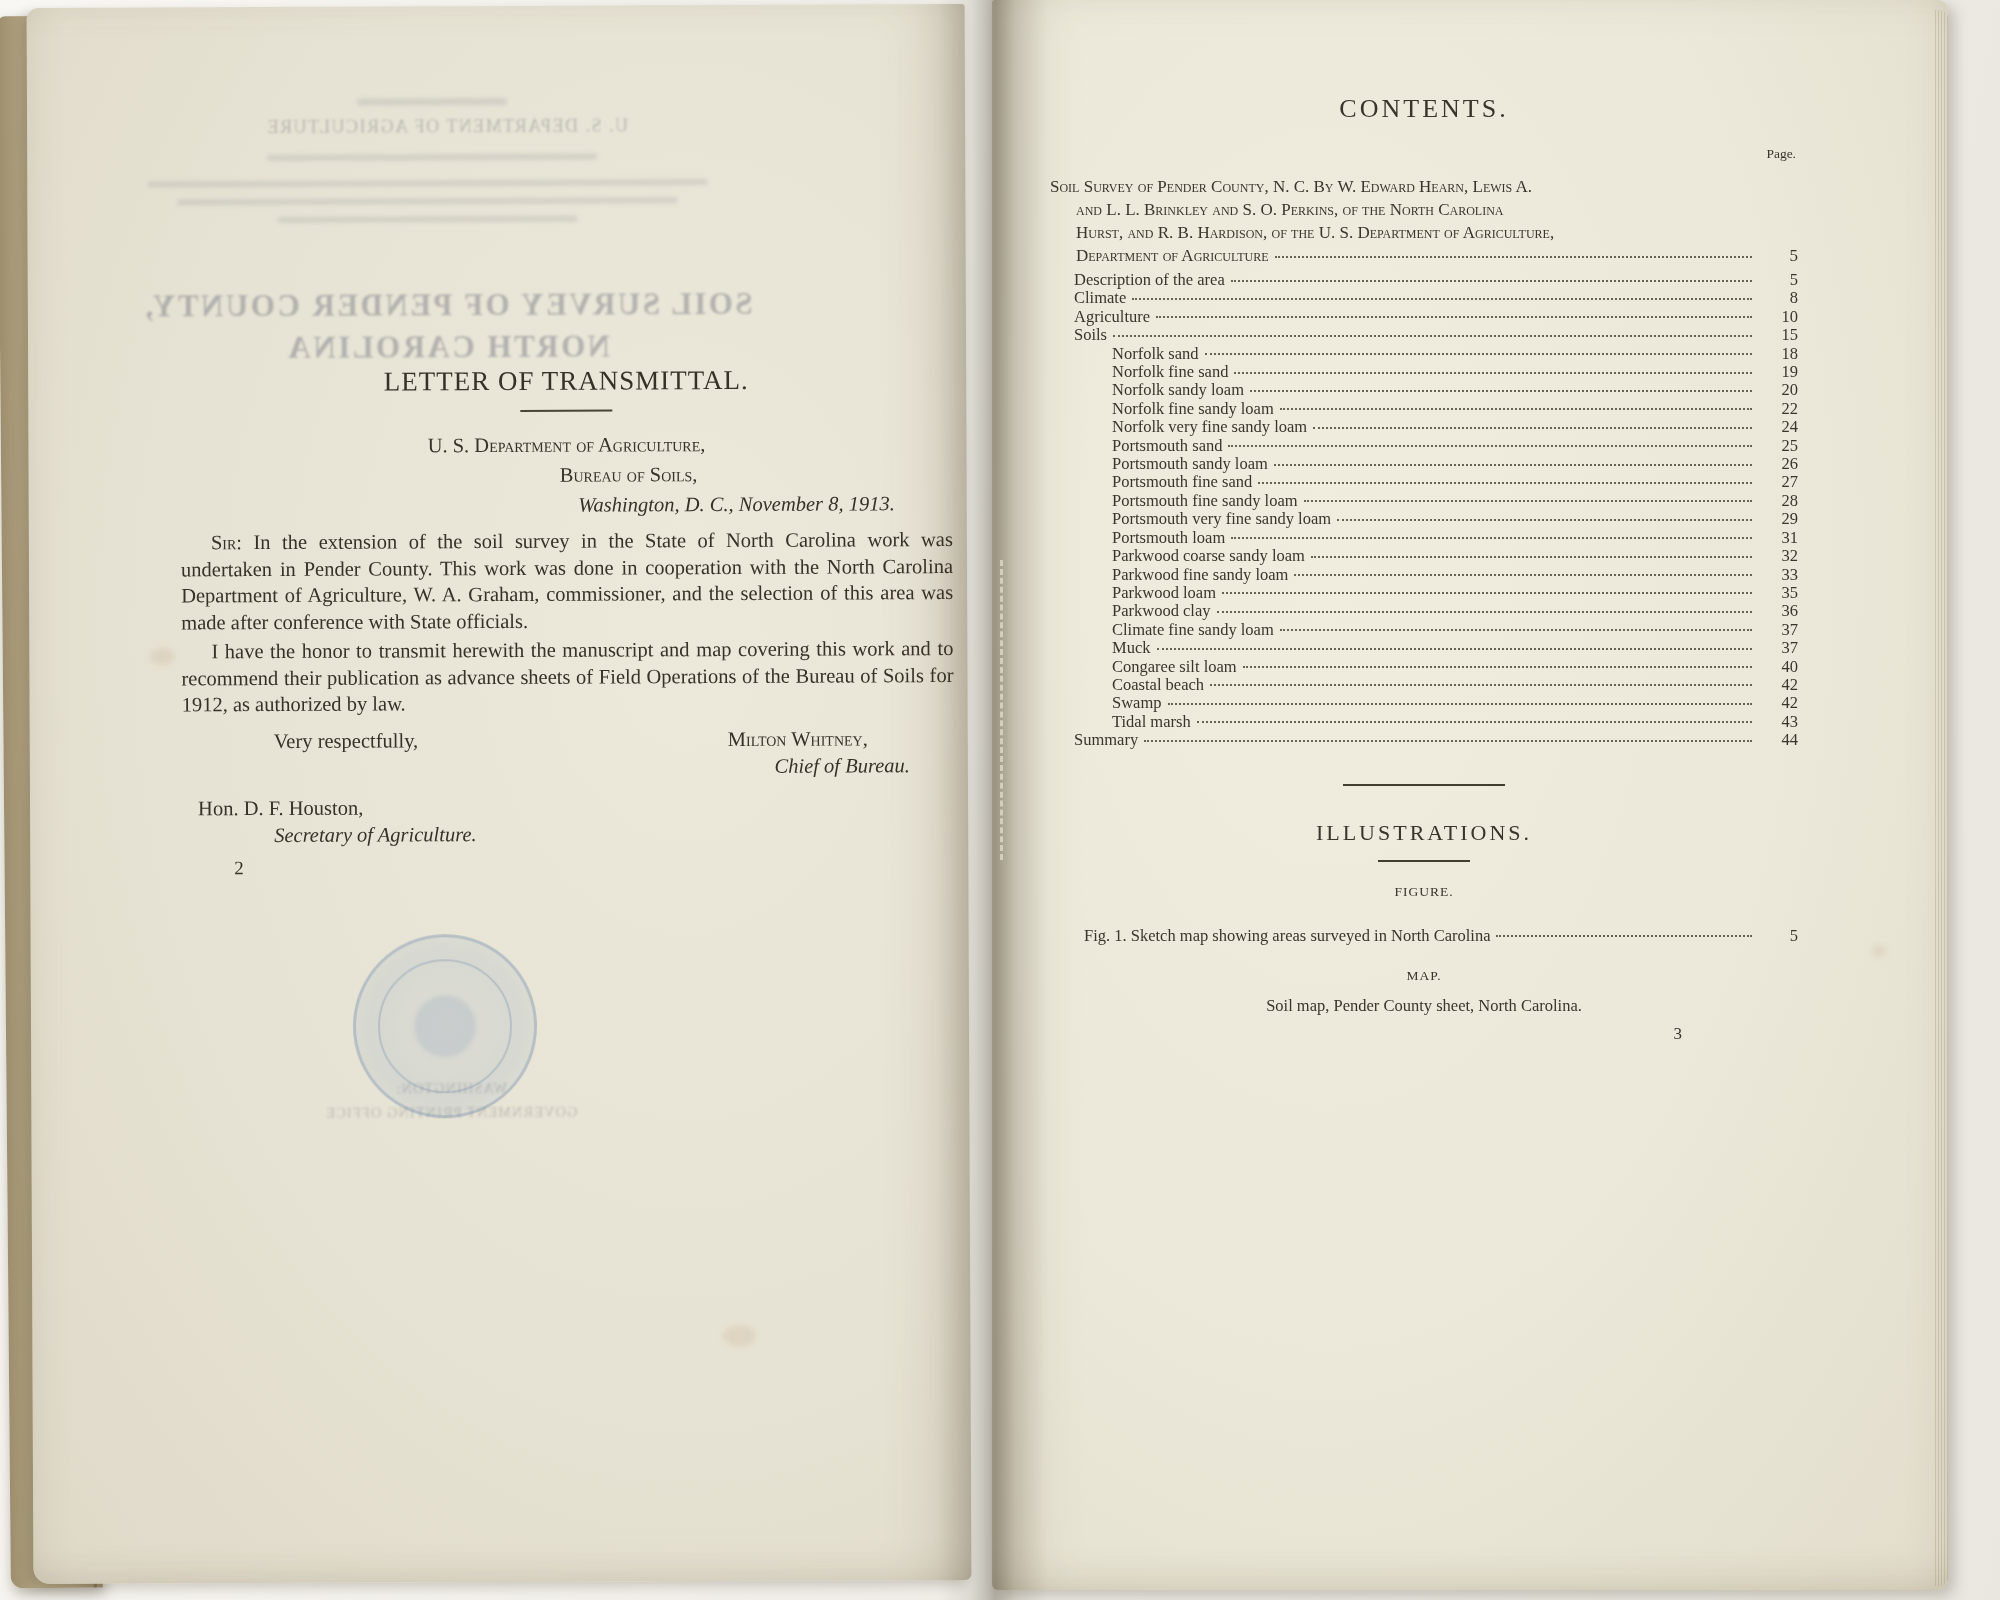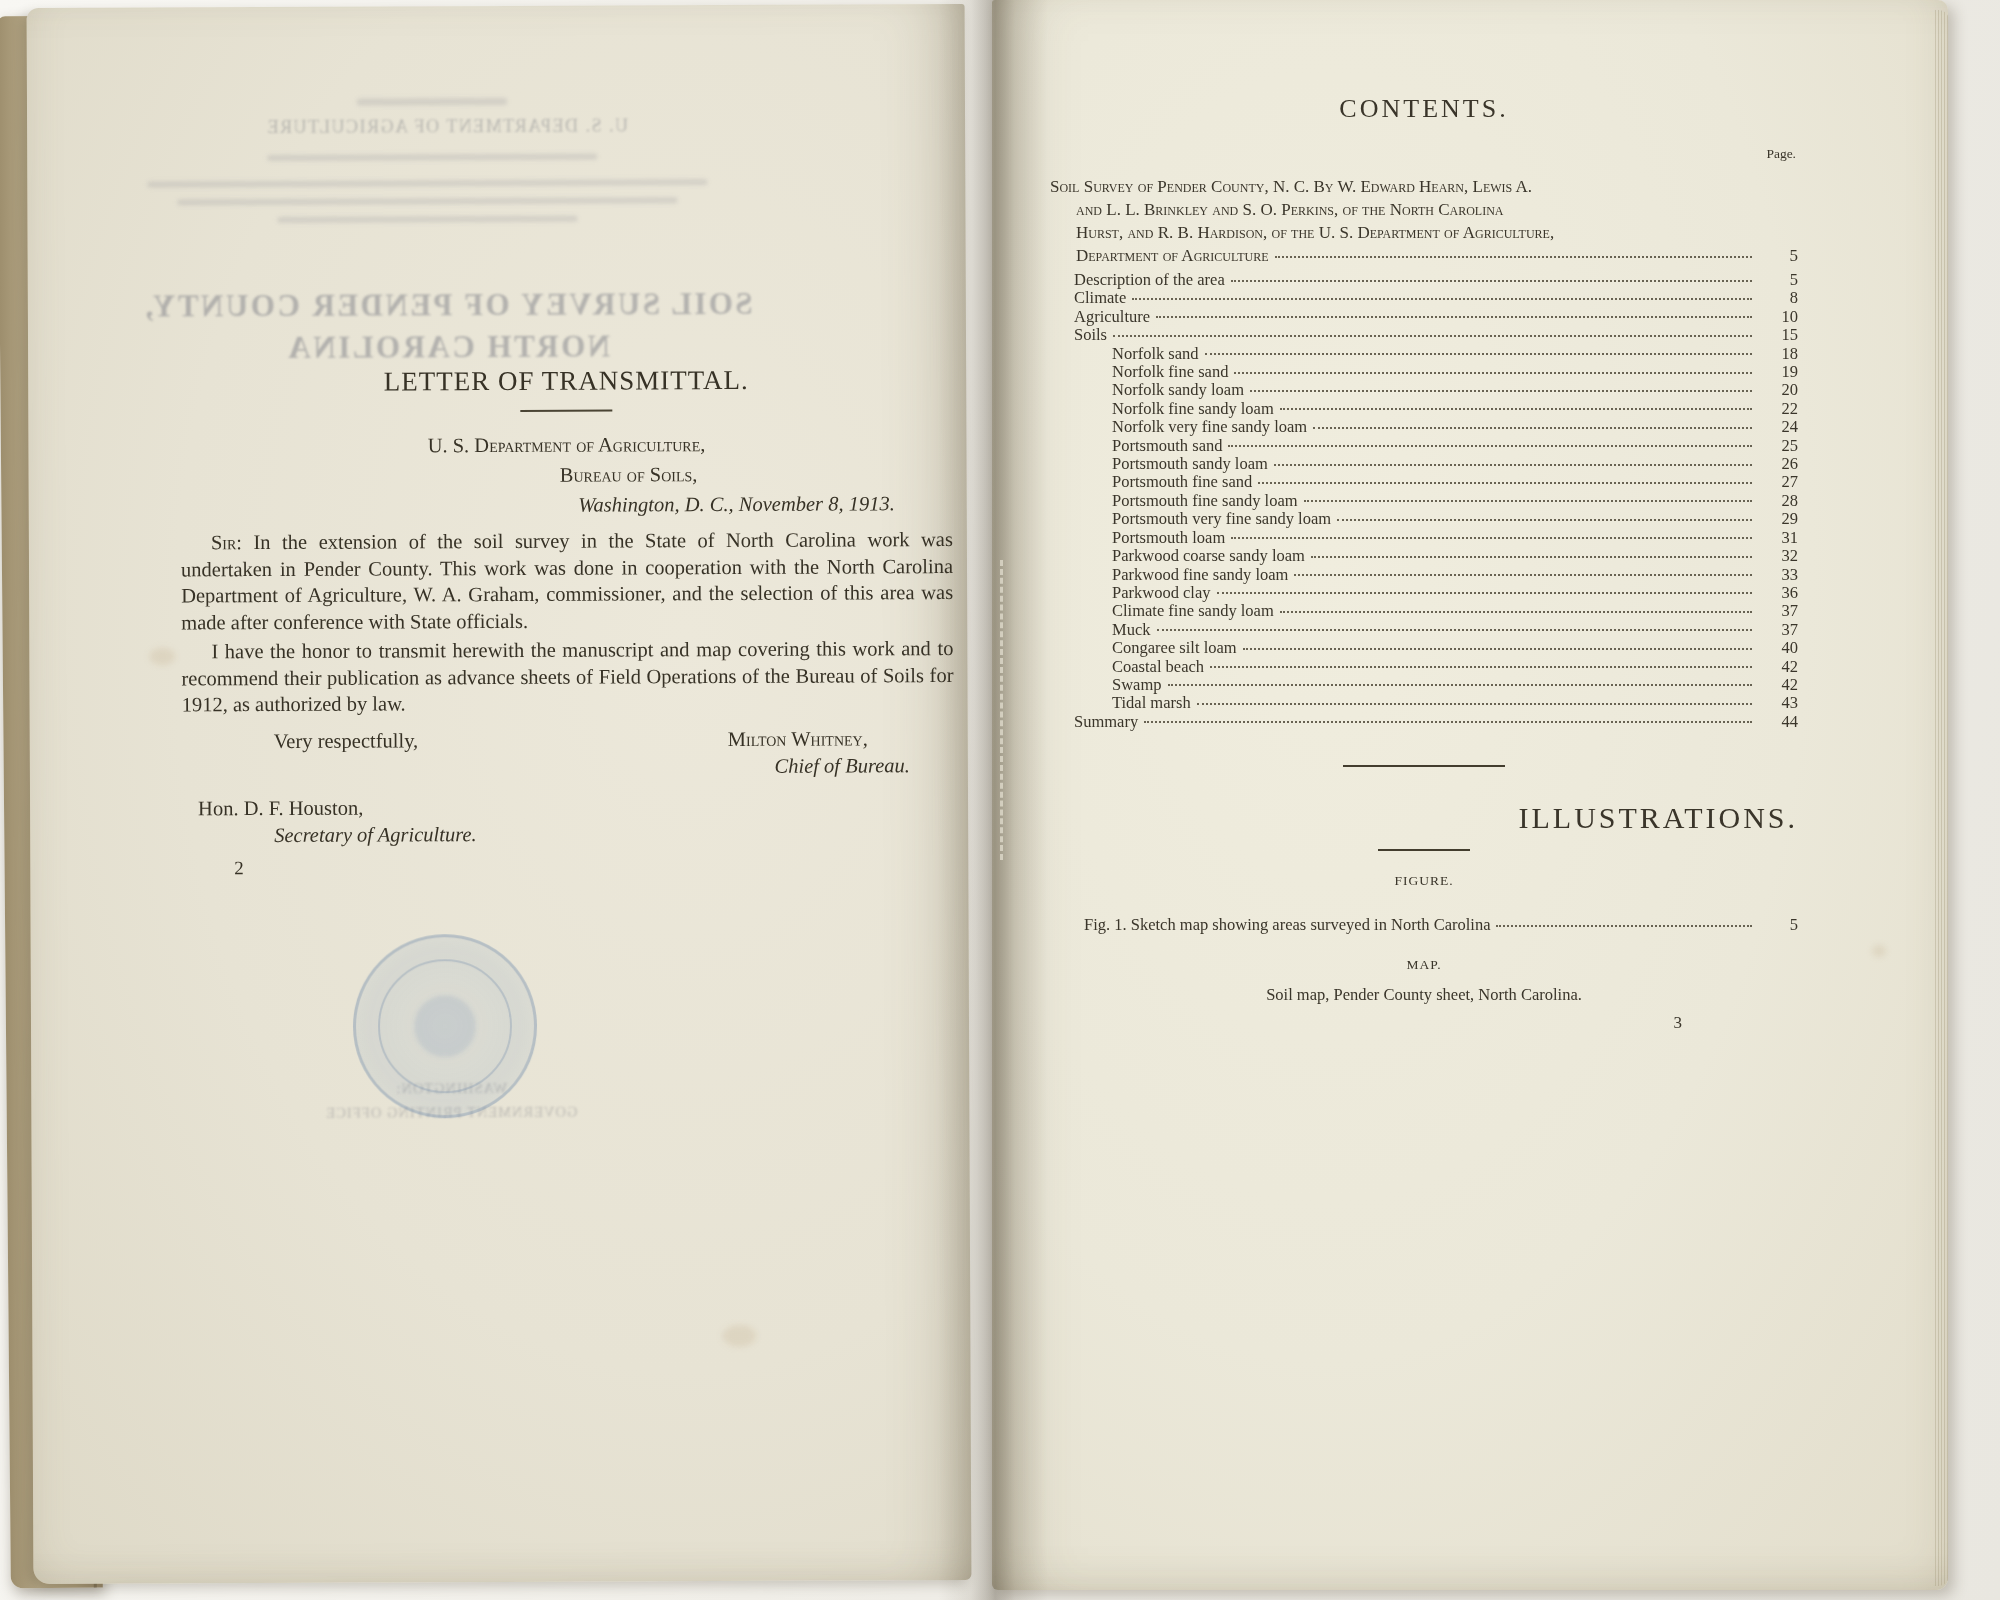--- a/index.html
+++ b/index.html
@@ -92,21 +92,21 @@
   .me-cont{padding-left:26px}
   .me-last{display:flex;align-items:baseline;padding-left:26px}
   .toc{margin-top:4px;font-size:16.5px;line-height:18.4px}
   .toc-row{display:flex;align-items:baseline}
   .toc-row .label{white-space:nowrap}
   .leader{flex:1;margin:0 4px 0 6px;border-bottom:2.2px dotted rgba(80,74,58,.85);position:relative;top:-3.5px;min-width:16px}
   .pnum{width:42px;text-align:right;flex:none}
   .ind-1{padding-left:24px}
   .ind-2{padding-left:62px}
   .mid-rule{width:162px;border-bottom:2.4px solid #433d2e;margin:34px auto 0}
-  .ill-heading{margin-top:34px;text-align:right;font-size:30px;letter-spacing:3px}
+  .ill-heading{margin-top:34px;text-align:center;font-size:22px;letter-spacing:3px}
   .ill-rule{width:92px;border-bottom:2px solid #433d2e;margin:14px auto 0}
   .minor-label{margin-top:22px;text-align:center;font-size:13.5px;letter-spacing:1px}
   .fig-row{display:flex;align-items:baseline;font-size:16.5px;margin-top:26px;padding-left:34px}
   .map-entry{margin-top:12px;text-align:center;font-size:16.5px}
   .rp-num{margin-top:8px;text-align:right;padding-right:116px;font-size:17px}
 </style>
 </head>
 <body>
 
 <div class="scene">
@@ -259,20 +259,25 @@
           <span class="label">Parkwood coarse sandy loam</span>
           <span class="leader"></span>
           <span class="pnum">32</span>
         </div>
           <div class="toc-row ind-2">
           <span class="label">Parkwood fine sandy loam</span>
           <span class="leader"></span>
           <span class="pnum">33</span>
         </div>
           <div class="toc-row ind-2">
+          <span class="label">Parkwood loam</span>
+          <span class="leader"></span>
+          <span class="pnum">35</span>
+        </div>
+          <div class="toc-row ind-2">
           <span class="label">Parkwood clay</span>
           <span class="leader"></span>
           <span class="pnum">36</span>
         </div>
           <div class="toc-row ind-2">
           <span class="label">Climate fine sandy loam</span>
           <span class="leader"></span>
           <span class="pnum">37</span>
         </div>
           <div class="toc-row ind-2">

